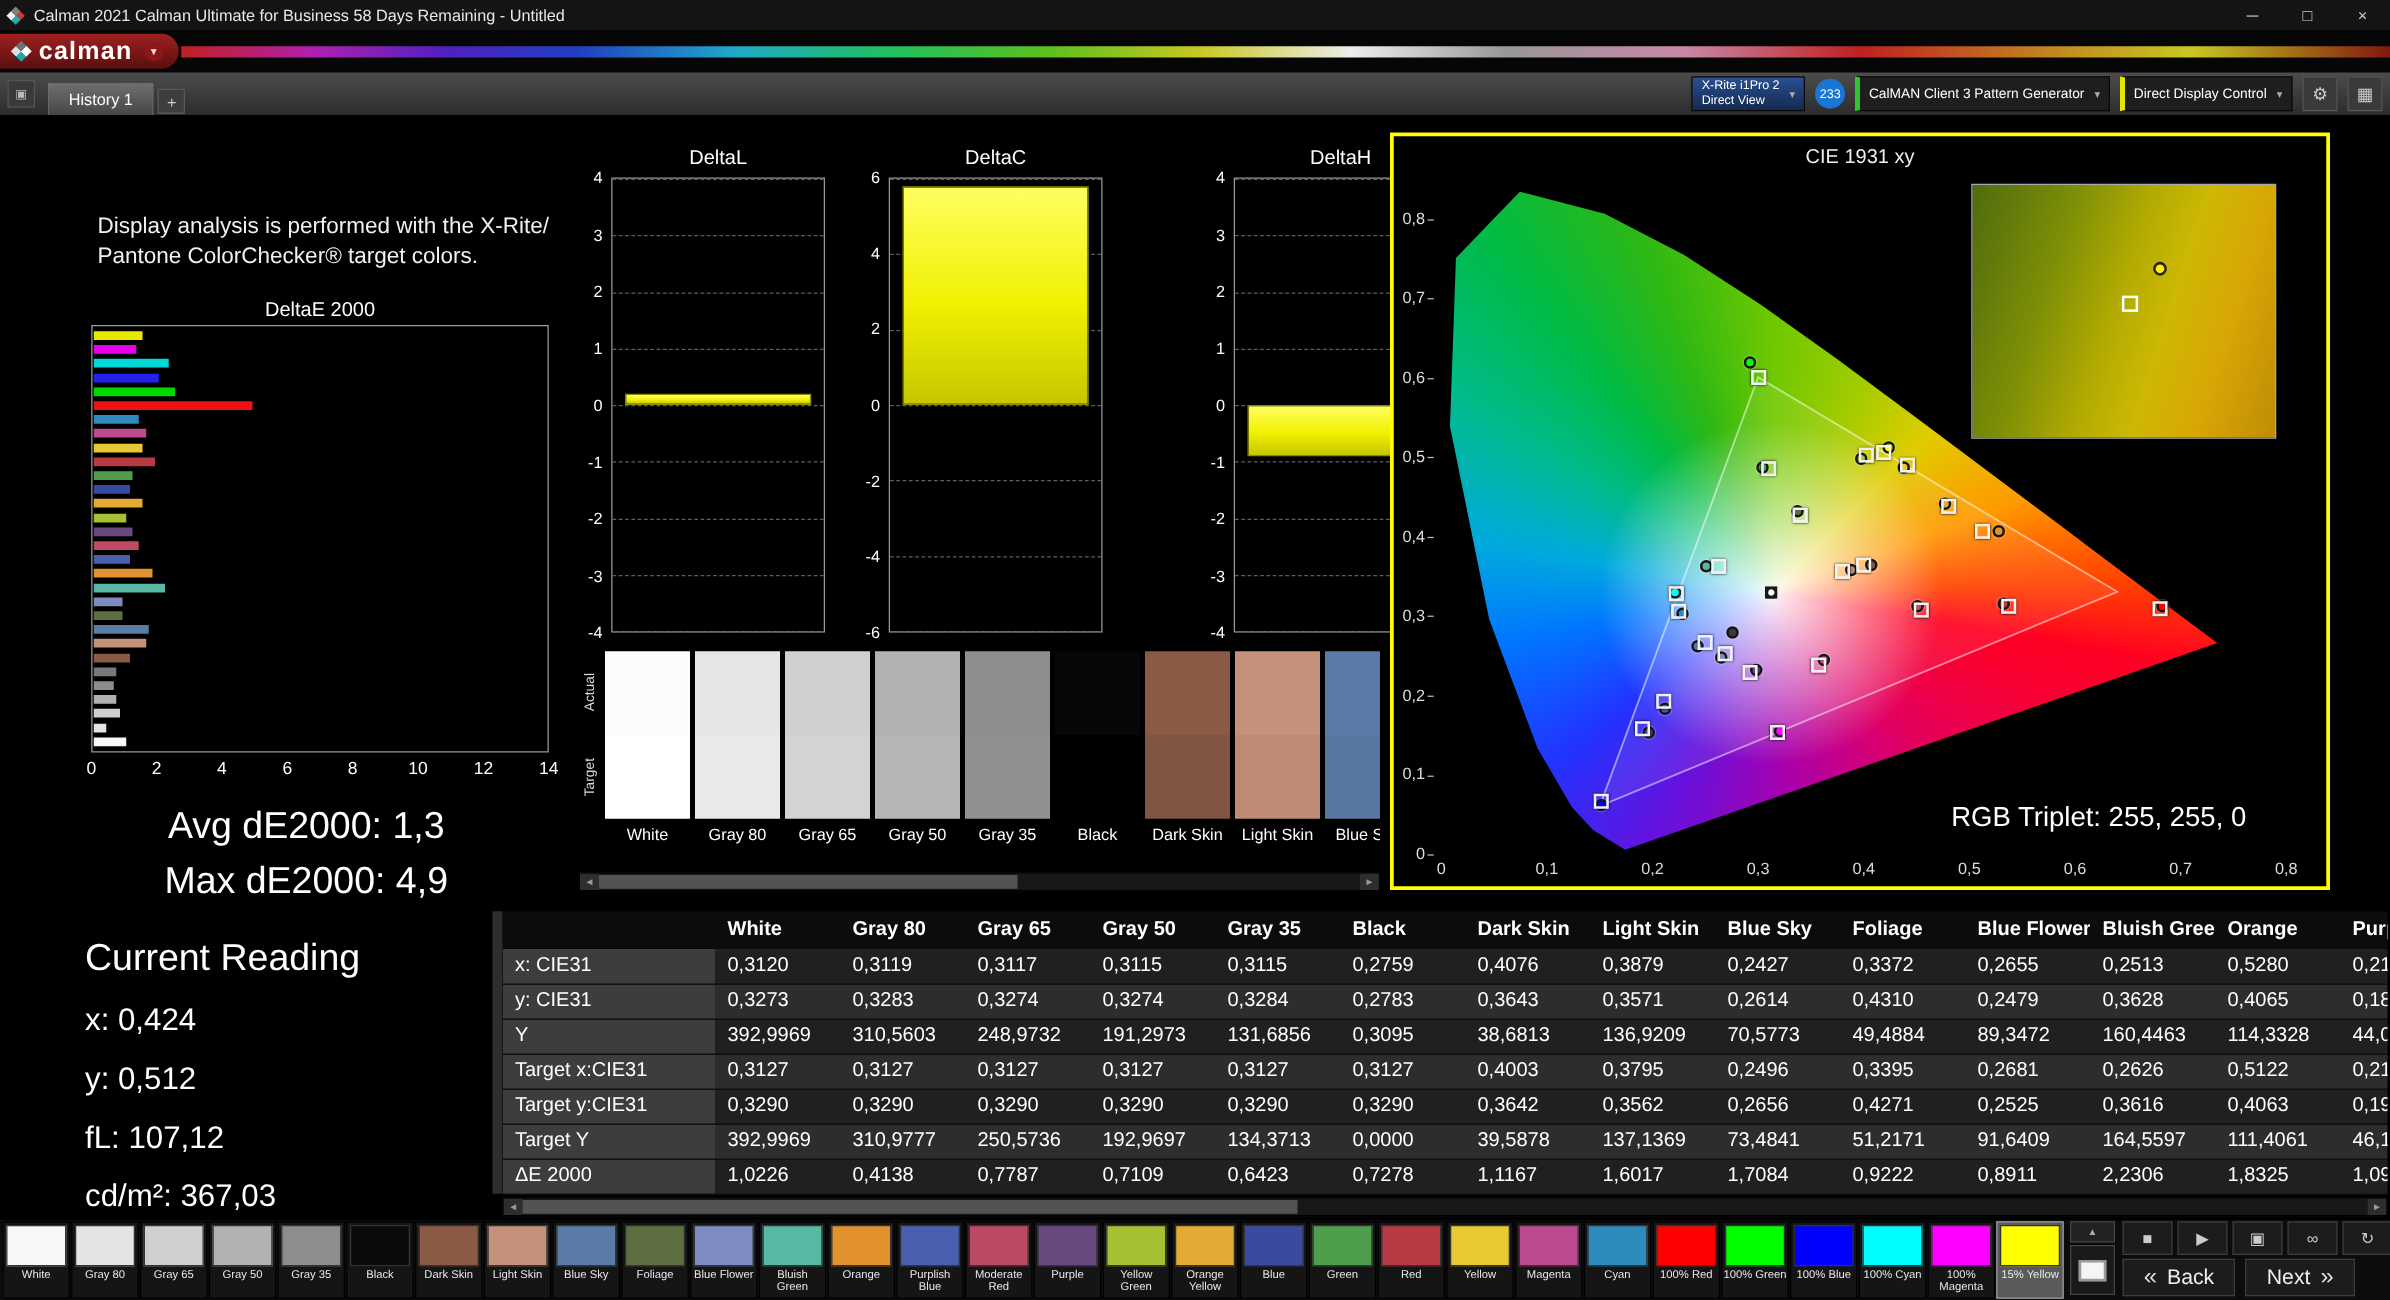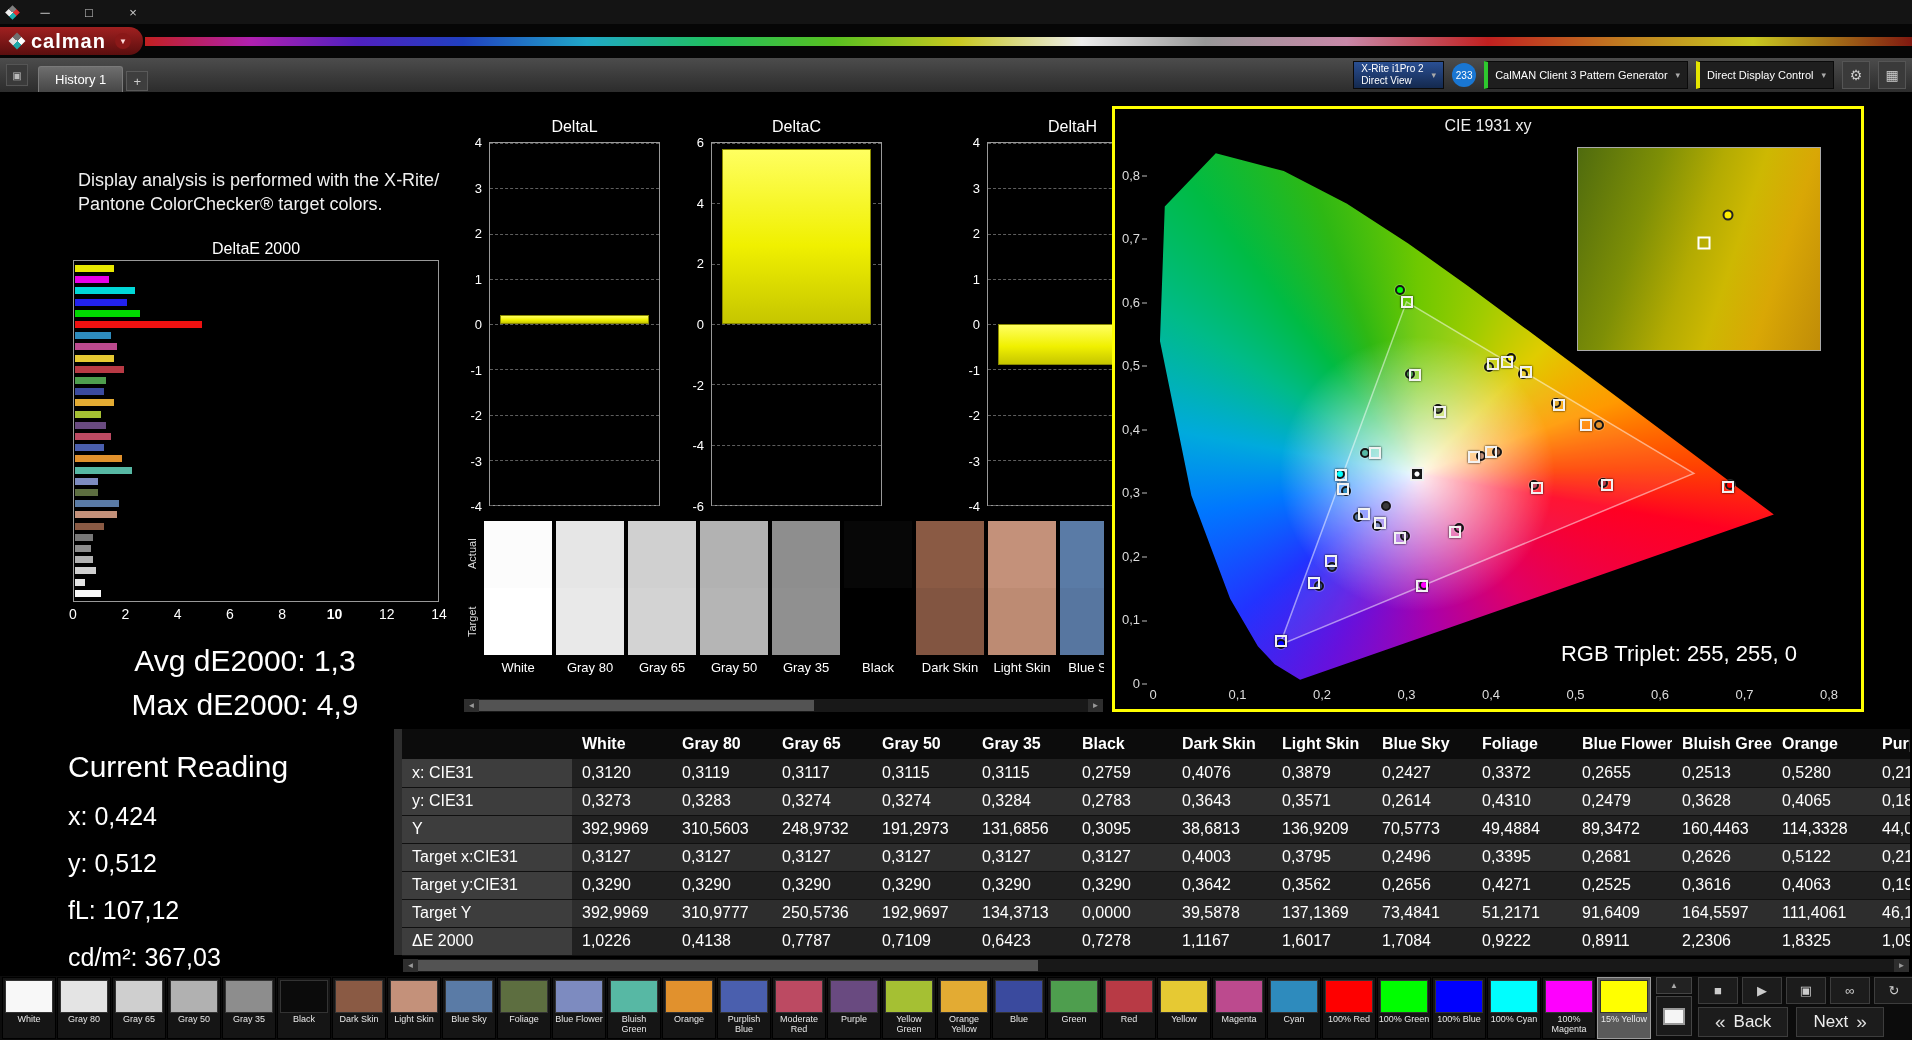--- a/index.html
+++ b/index.html
@@ -133,20 +133,21 @@
   .navbtn{display:flex;gap:8px;align-items:center;background:#1c1c1c;border:1px solid #3d3d3d;color:#eee;font-size:17px;height:30px;padding:0 16px;}
   .navbtn .chev{font-size:19px;color:#ddd;}
 </style>
 </head>
 <body>
 
 <div class="app">
 
   <div class="titlebar">
     <div class="t-icon"></div>
+    <div class="t-text">Calman 2021 Calman Ultimate for Business 58 Days Remaining  - Untitled</div>
     <div class="win-btn">─</div>
     <div class="win-btn">□</div>
     <div class="win-btn">×</div>
   </div>
 
   <div class="logobar">
     <div class="logo-pill">
       <div class="logo-diamond"></div>
       <div class="logo-text">calman</div>
       <div class="logo-caret">▼</div>
@@ -213,21 +214,21 @@
       <div class="de-bar" title="Gray 65" style="top: 306.4px; width: 5.71429%; background: rgb(207, 207, 207);"></div>
       <div class="de-bar" title="Gray 80" style="top: 317.6px; width: 2.85714%; background: rgb(228, 228, 228);"></div>
       <div class="de-bar" title="White" style="top: 328.8px; width: 7.14286%; background: rgb(248, 248, 248);"></div>
     </div>
   <div class="de-xaxis">
       <span style="left: 0%;">0</span>
       <span style="left: 14.2857%;">2</span>
       <span style="left: 28.5714%;">4</span>
       <span style="left: 42.8571%;">6</span>
       <span style="left: 57.1429%;">8</span>
-      <span style="left: 71.4286%; font-weight: bold;">10</span>
+      <span style="left: 71.4286%;">10</span>
       <span style="left: 85.7143%;">12</span>
       <span style="left: 100%;">14</span>
     </div>
   <div class="cc-avg">Avg dE2000: 1,3</div>
   <div class="cc-max">Max dE2000: 4,9</div>
   <div class="reading-title">Current Reading</div>
   <div class="reading-lines">
       <div class="reading-line">x: 0,424</div>
       <div class="reading-line">y: 0,512</div>
       <div class="reading-line">fL: 107,12</div>

